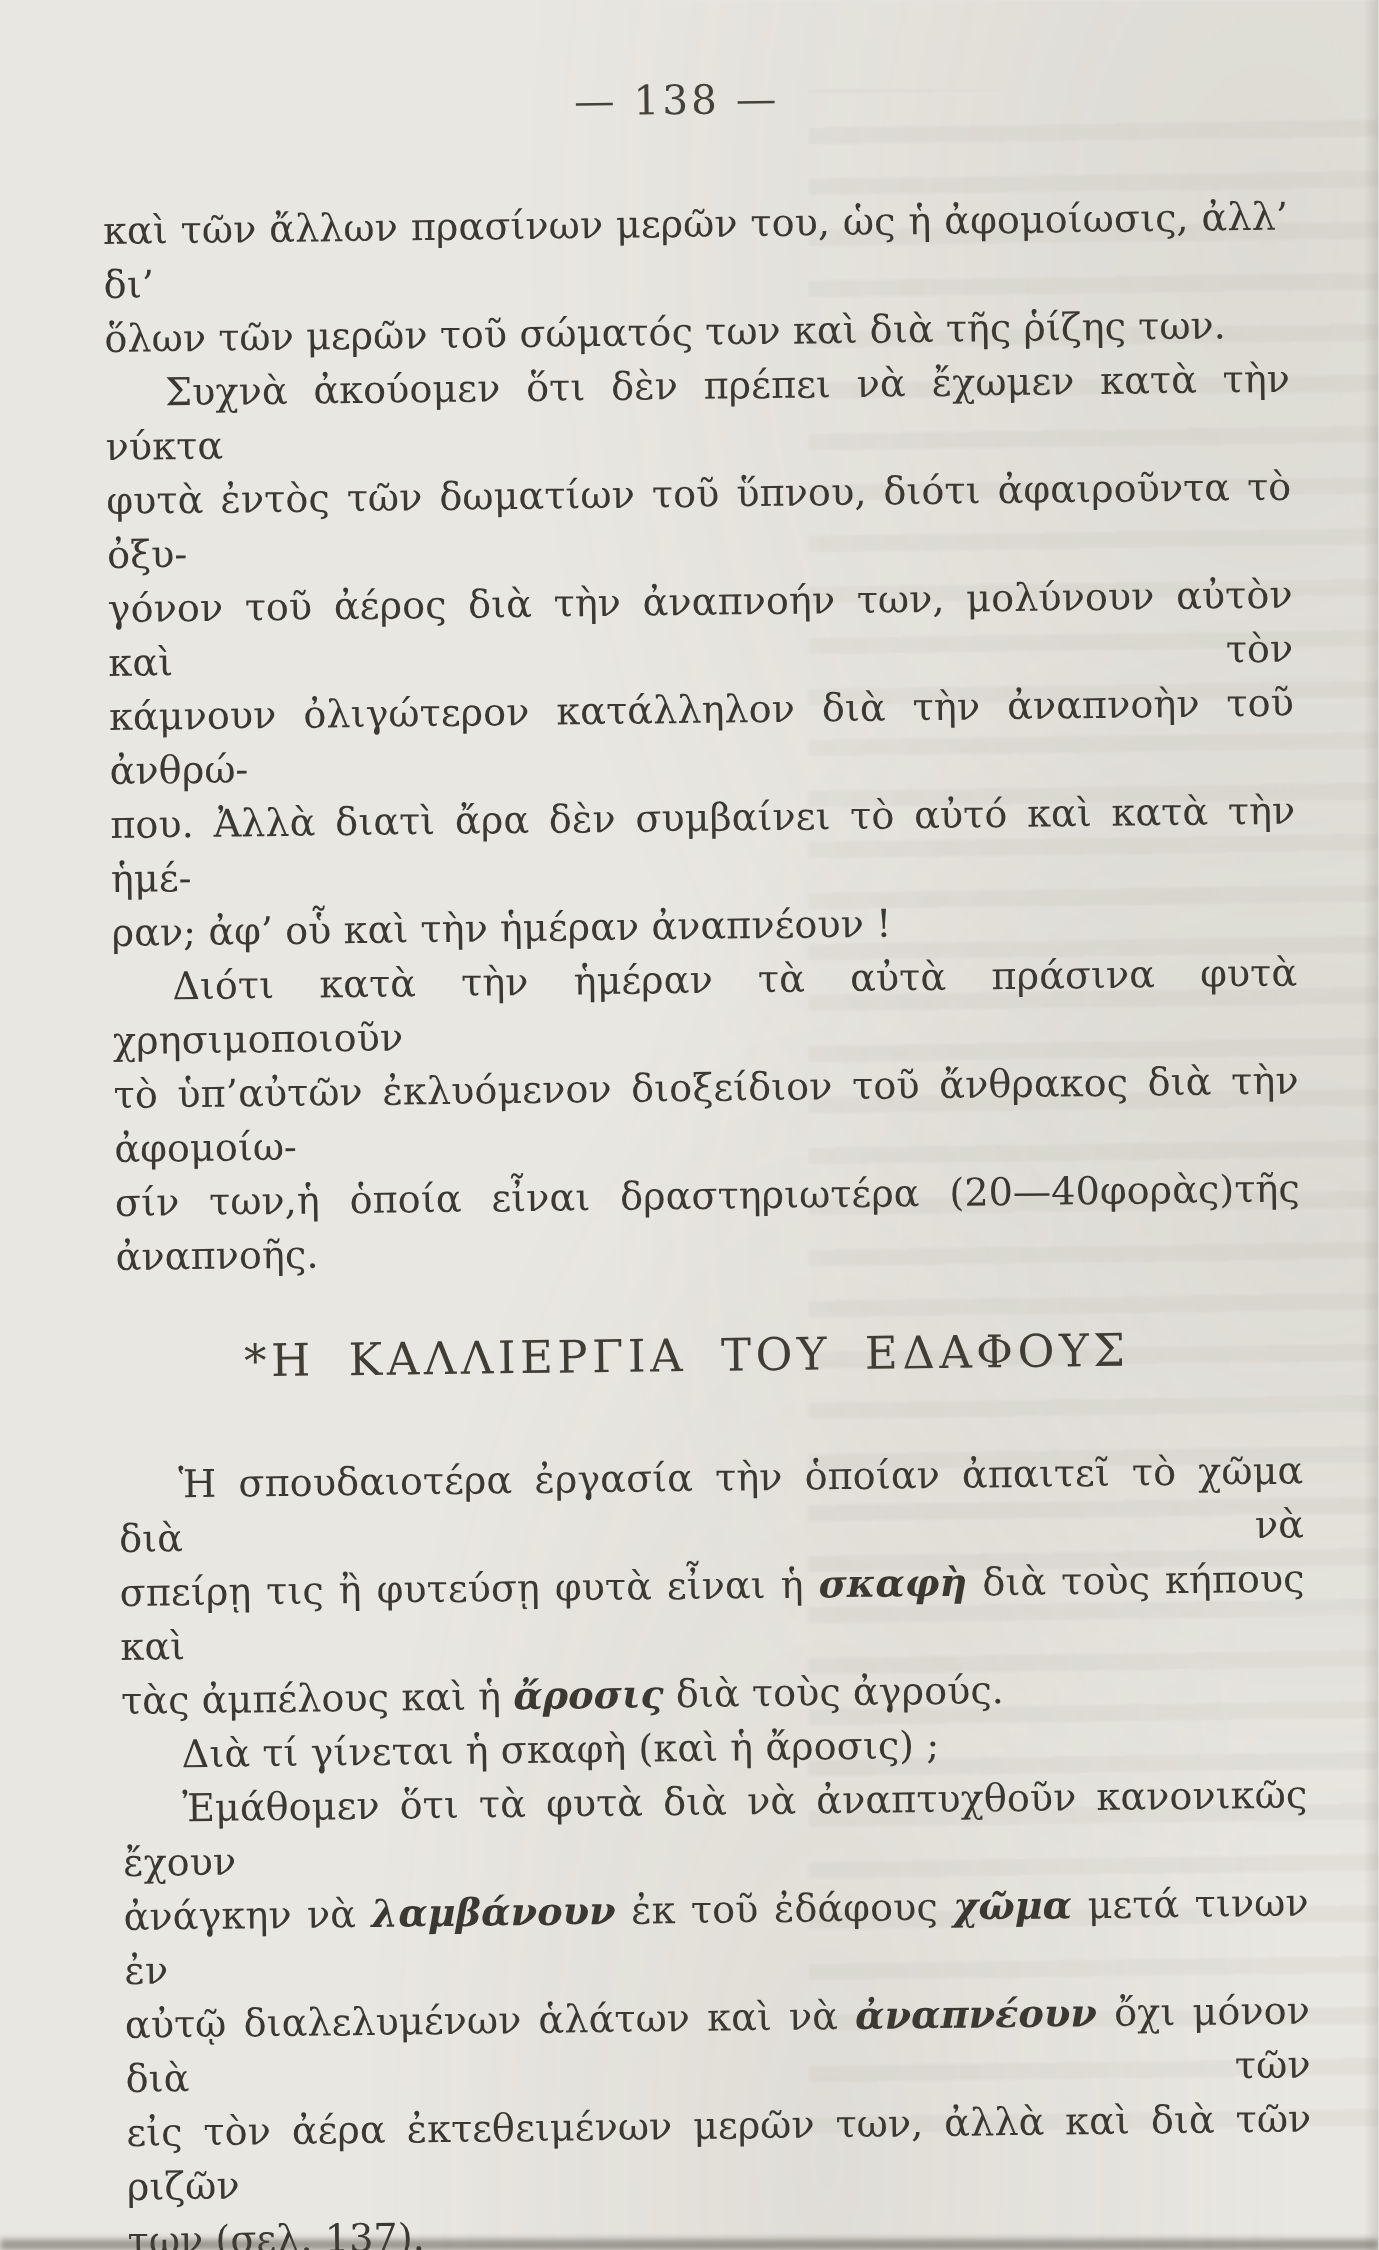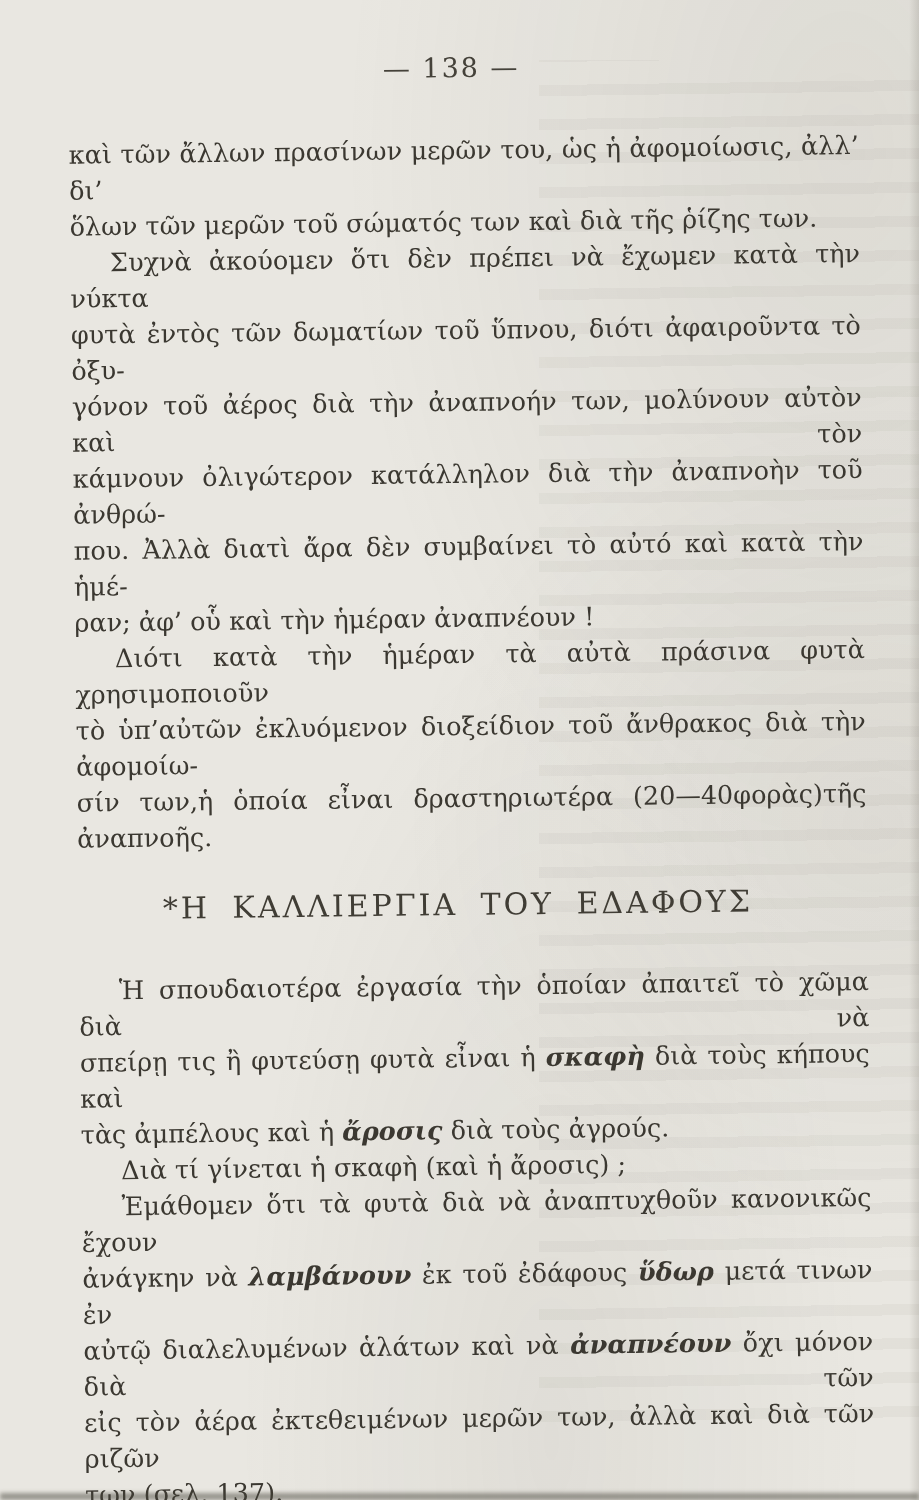--- a/index.html
+++ b/index.html
@@ -111,21 +111,21 @@
       <div class="paragraph">
         <div class="line indent"><span>Ἡ σπουδαιοτέρα ἐργασία τὴν ὁποίαν ἀπαιτεῖ τὸ χῶμα διὰ νὰ</span></div>
         <div class="line"><span>σπείρῃ τις ἢ φυτεύσῃ φυτὰ εἶναι ἡ </span><span class="em">σκαφὴ</span><span> διὰ τοὺς κήπους καὶ</span></div>
         <div class="line last"><span>τὰς ἀμπέλους καὶ ἡ </span><span class="em">ἄροσις</span><span> διὰ τοὺς ἀγρούς.</span></div>
       </div>
       <div class="paragraph">
         <div class="line last indent"><span>Διὰ τί γίνεται ἡ σκαφὴ (καὶ ἡ ἄροσις) ;</span></div>
       </div>
       <div class="paragraph">
         <div class="line indent"><span>Ἐμάθομεν ὅτι τὰ φυτὰ διὰ νὰ ἀναπτυχθοῦν κανονικῶς ἔχουν</span></div>
-        <div class="line"><span>ἀνάγκην νὰ </span><span class="em">λαμβάνουν</span><span> ἐκ τοῦ ἐδάφους </span><span class="em">ὕδωρ</span><span> μετά τινων ἐν</span></div>
+        <div class="line"><span>ἀνάγκην νὰ </span><span class="em">λαμβάνουν</span><span> ἐκ τοῦ ἐδάφους </span><span class="em">χῶμα</span><span> μετά τινων ἐν</span></div>
         <div class="line"><span>αὐτῷ διαλελυμένων ἁλάτων καὶ νὰ </span><span class="em">ἀναπνέουν</span><span> ὄχι μόνον διὰ τῶν</span></div>
         <div class="line"><span>εἰς τὸν ἀέρα ἐκτεθειμένων μερῶν των, ἀλλὰ καὶ διὰ τῶν ριζῶν</span></div>
         <div class="line last"><span>των (σελ. 137).</span></div>
       </div>
     </div>
 </div>
 
 <div class="edge-shadow-right"></div>
 <div class="edge-shadow-bottom"></div>
 

